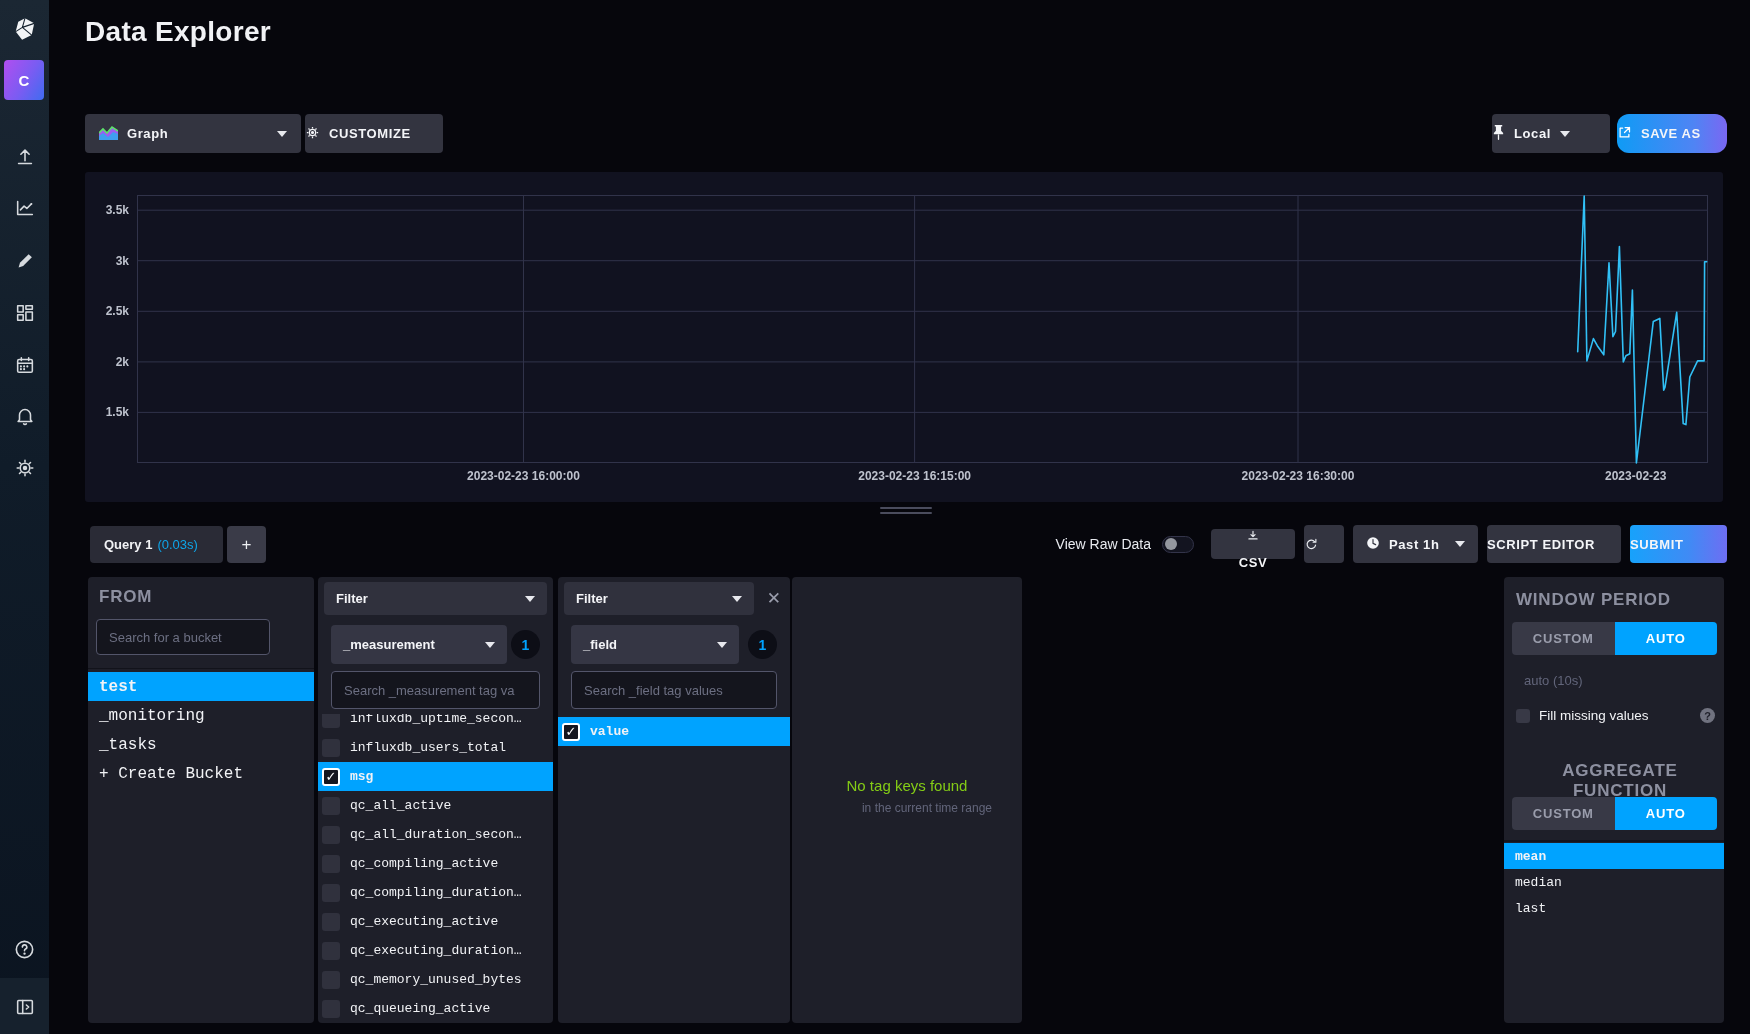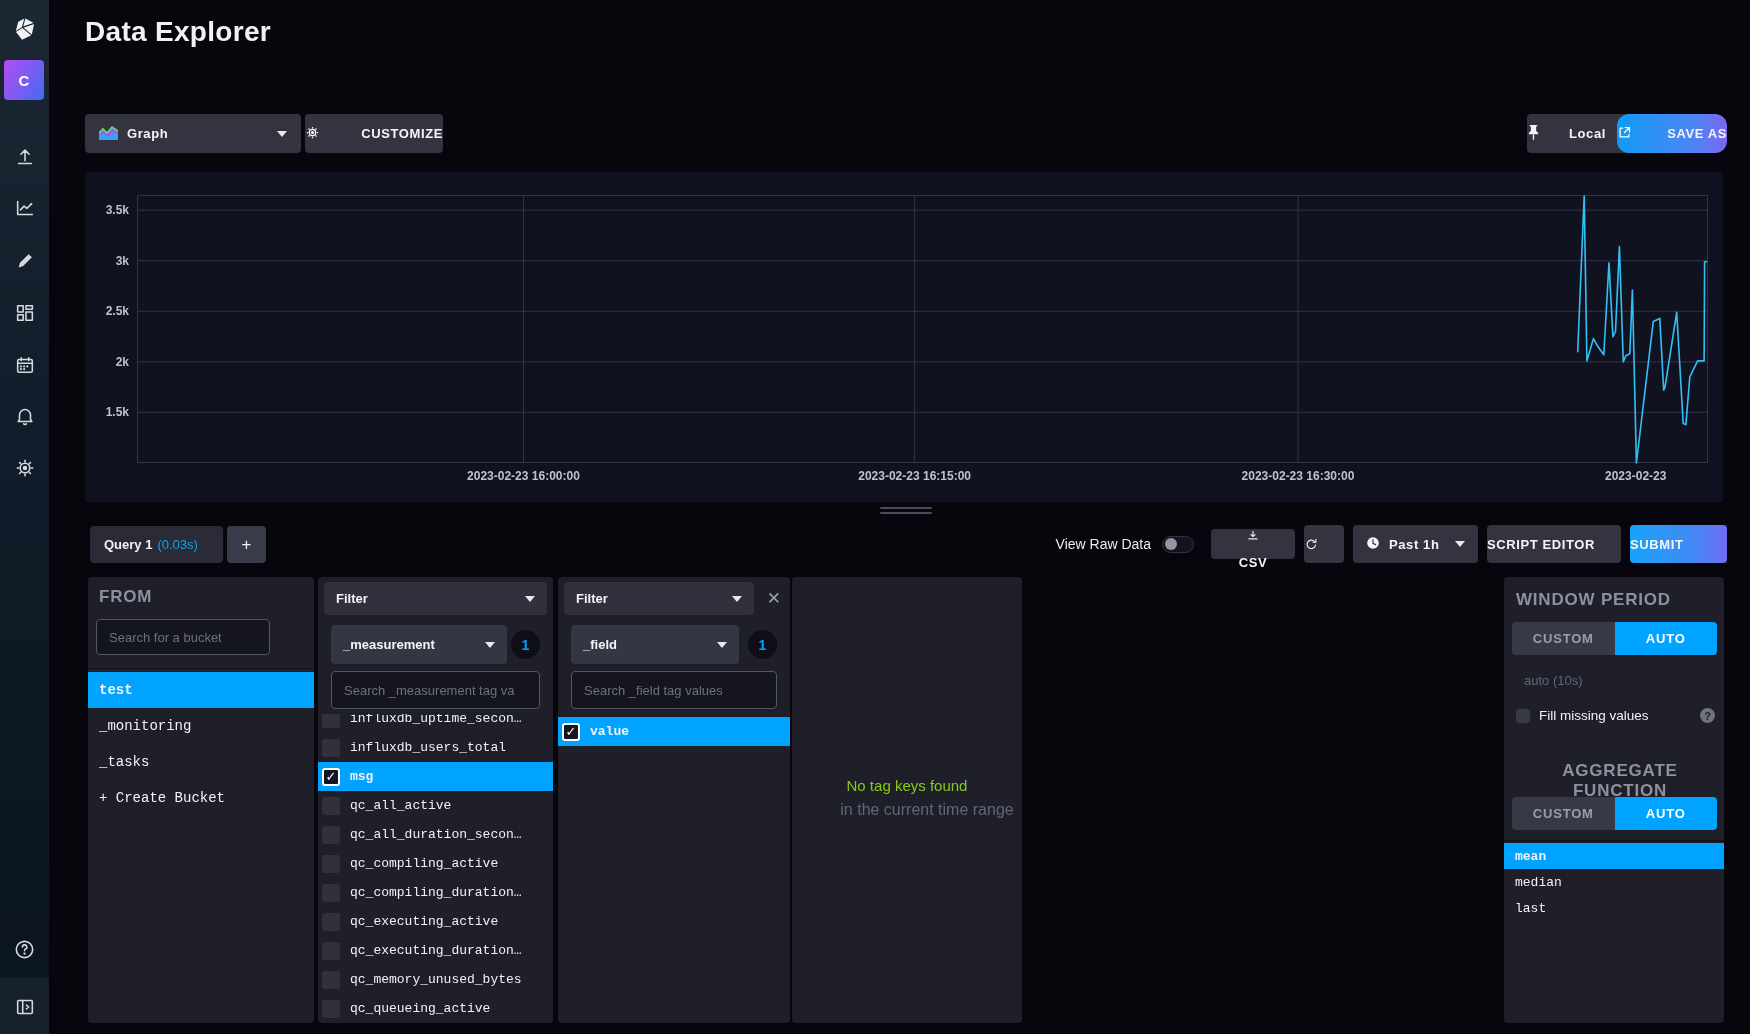--- a/index.html
+++ b/index.html
@@ -13,21 +13,21 @@
     background:linear-gradient(180deg,#1b2733 0%, #101c29 45%, #0b1420 100%); }
   #sidebar .bottom-strip { position:absolute; left:0; bottom:0; width:49px; height:56px; background:#16212d; }
   .side-icon { position:absolute; left:0; width:49px; height:34px; display:flex; align-items:center; justify-content:center; cursor:pointer; }
   .side-icon svg { stroke:#d6dade; fill:none; stroke-width:1.7; stroke-linecap:round; stroke-linejoin:round; }
   #avatar { position:absolute; left:4px; top:60px; width:40px; height:40px; border-radius:4px;
     background:linear-gradient(120deg,#b14ef0 0%, #7a5cf2 55%, #3f6cf0 100%);
     display:flex; align-items:center; justify-content:center; font-weight:bold; font-size:15px; color:#fff; cursor:pointer; }
 
   
   #page-title { position:absolute; left:85px; top:16px; font-size:28px; font-weight:bold; letter-spacing:.3px; }
-  .btn { display:flex; align-items:center; justify-content:space-between; gap:9px; height:39px;
+  .btn { display:flex; align-items:center; justify-content:flex-start; gap:9px; height:39px;
     background:#333440; border-radius:4px; color:#f4f5f8; font-size:13px; font-weight:bold; cursor:pointer; }
   .btn .lbl { letter-spacing:.6px; }
   .caret { width:0; height:0; border-left:5px solid transparent; border-right:5px solid transparent; border-top:6px solid #e8e9ee; }
   .grad { background:linear-gradient(90deg,#0f9bf5 0%, #4f84f4 70%, #7a67f2 100%);border-radius:12px; }
 
   
   #chart-card { position:absolute; left:85px; top:172px; width:1638px; height:330px; background:#111220; border-radius:3px; }
   #plot { position:absolute; left:52px; top:23px; width:1571px; height:268px; cursor:crosshair; }
   .ylab { position:absolute; width:44px; text-align:right; font-size:12px; font-weight:bold; color:#bec2cd; }
   .xlab { position:absolute; top:297px; transform:translateX(-50%); font-size:12px; font-weight:bold; color:#bec2cd; white-space:nowrap; }
@@ -47,21 +47,21 @@
   .toggle { width:32px; height:17px; border-radius:9px; background:#131420; border:1px solid #33344a; position:relative; cursor:pointer; }
   .toggle .knob { position:absolute; left:2px; top:1.5px; width:12px; height:12px; border-radius:50%; background:#94979f; }
   .icon-btn svg { stroke:#eceef2; fill:none; stroke-width:1.8; stroke-linecap:round; stroke-linejoin:round; }
 
   
   .card { position:absolute; top:577px; height:446px; background:#1e1f29; border-radius:4px; overflow:hidden; }
   .card-head { color:#8d90a0; font-size:17px; font-weight:bold; letter-spacing:.8px; }
   .search { background:#14151d; border:1px solid #53556a; border-radius:4px; color:#cfd2dc; font-size:13px;
     padding:0 12px; outline:none; font-family:"Liberation Sans",sans-serif; }
   .search::placeholder { color:#6c6f82; }
-  .row { height:36px; display:flex; align-items:center; padding-left:11px; font-size:14px; color:#f2f3f6; cursor:pointer; white-space:nowrap; }
+  .row { height:29px; display:flex; align-items:center; padding-left:11px; font-size:16px; color:#f2f3f6; cursor:pointer; white-space:nowrap; }
   .row.sel { background:#00A3FF; font-weight:bold; }
   .drop { background:#353644; border-radius:4px; display:flex; align-items:center; justify-content:space-between;
     padding:0 12px; font-size:13px; font-weight:bold; color:#f4f5f8; cursor:pointer; }
   .badge { width:29px; height:29px; border-radius:50%; background:#0d0e16; color:#00A3FF; font-weight:bold; font-size:14px;
     display:flex; align-items:center; justify-content:center; }
   .check-row { height:29px; display:flex; align-items:center; gap:10px; padding-left:4px; font-size:13px; cursor:pointer; white-space:nowrap; overflow:hidden; }
   .check-row.sel { background:#00A3FF; font-weight:bold; }
   .cb { width:18px; height:18px; border-radius:3px; background:#30313d; flex:none; display:flex; align-items:center; justify-content:center;
     font-family:"DejaVu Sans",sans-serif; font-size:13px; color:#fff; }
   .check-row.sel .cb.on { background:#15161f; border:2px solid #fff; font-weight:bold; }
@@ -164,21 +164,21 @@
   <span>
     <svg width="15" height="15" viewBox="0 0 24 24" fill="none" stroke="#f4f5f8" stroke-width="2">
       <circle cx="12" cy="12" r="5"></circle>
         <circle cx="12" cy="12" r="1.5" fill="#f4f5f8"></circle>
       <path d="M12 3v2.5 M12 18.5V21 M3 12h2.5 M18.5 12H21 M5.6 5.6l1.8 1.8 M16.6 16.6l1.8 1.8 M18.4 5.6l-1.8 1.8 M7.4 16.6l-1.8 1.8"></path>
     </svg>
   </span>
   <span class="lbl">CUSTOMIZE</span>
 </div>
 
-<div class="btn abs" style="left:1492px; top:114px; width:118px;margin-left:35px;">
+<div class="btn abs" style="left:1492px; top:114px; width:118px;">
   <span>
     <svg width="13" height="15" viewBox="0 0 14 16" fill="#f4f5f8">
         <path d="M3 0h8v1.5H9.8V6l2.2 2.5v1.5H2V8.5L4.2 6V1.5H3Z"></path>
         <rect x="6.3" y="10" width="1.4" height="6" rx=".7"></rect>
       </svg>
   </span>
   <span class="lbl">Local</span>
   <span class="caret"></span>
 </div>
 
@@ -354,21 +354,21 @@
   <div class="abs" style="left:0; top:140px; right:0; bottom:0; overflow:hidden;">
       <div class="check-row sel">
         <span class="cb on">✓</span>
         <span class="mono">value</span>
       </div>
     </div>
 </div>
 
 <div class="card" style="left:792px; width:230px;">
   <div class="abs" style="left:0; right:0; top:200px; text-align:center; color:#84cc16; font-size:15px;">No tag keys found</div>
-  <div class="abs" style="left:0; right:0; top:224px; text-align:center; color:#62657a; font-size:16px;margin-left:40px;">in the current time range</div>
+  <div class="abs" style="left:0; right:0; top:224px; text-align:center; color:#62657a; font-size:12px;margin-left:40px;">in the current time range</div>
 </div>
 
 <div class="card" style="left:1504px; width:220px;text-align:center;">
   <div class="card-head abs" style="left:12px; top:13px;">WINDOW PERIOD</div>
   <div class="seg" style="top:45px;">
     <div class="custom">CUSTOM</div>
     <div class="auto">AUTO</div>
   </div>
   <div class="abs" style="left:20px; top:96px; color:#62657a; font-size:13px;">auto (10s)</div>
   <div class="abs" style="left:12px; top:131px; display:flex; align-items:center; gap:9px;">

